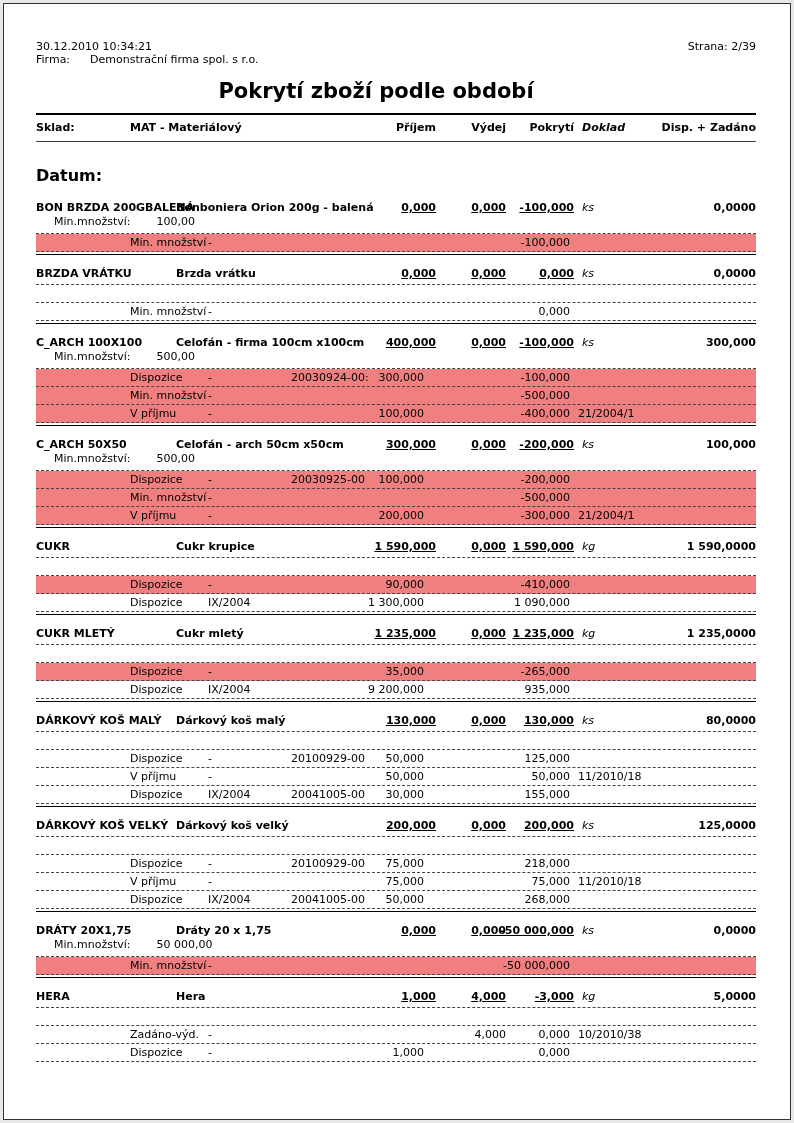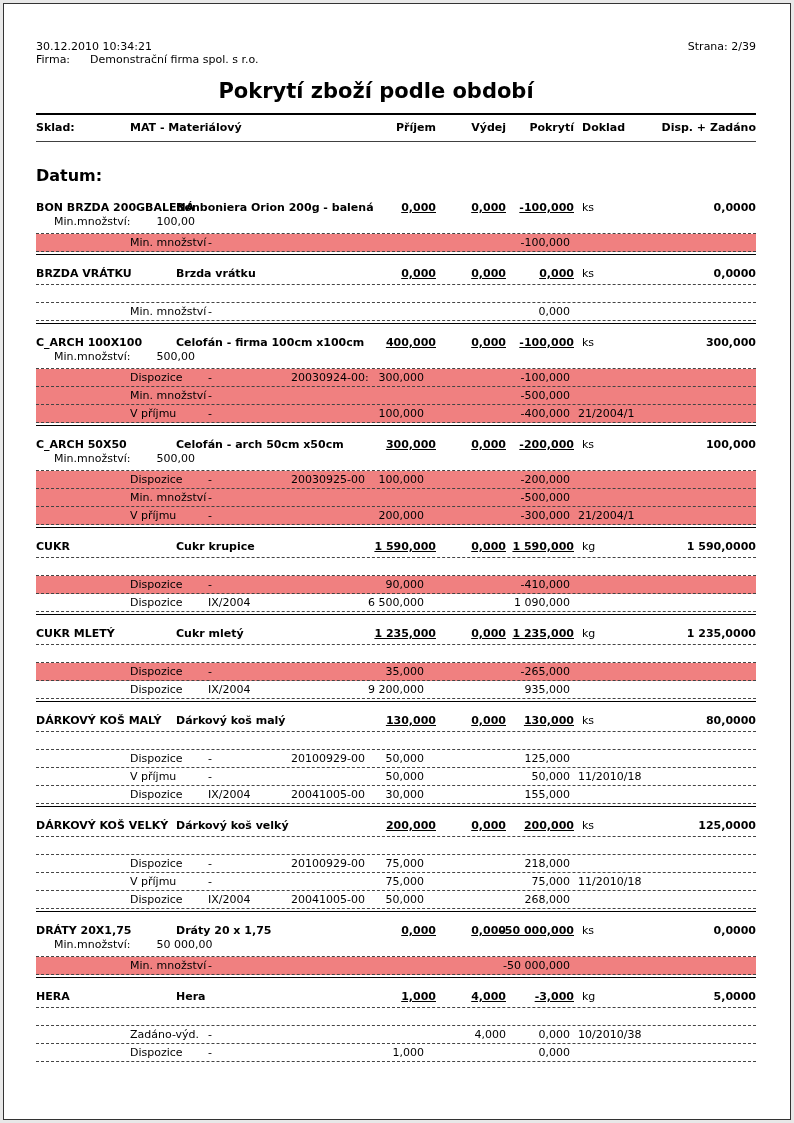--- a/index.html
+++ b/index.html
@@ -32,21 +32,21 @@
   .head-row { grid-template-columns: 140px 192px 68px 70px 68px 60px 1fr; height: 14px; }
   .det-row  { grid-template-columns: 94px 78px 83px 80px 53px 82px 64px 1fr; height: 18px; border-bottom: 1px dashed #444; }
   .min-row  { height: 15px; display: flex; align-items: center; }
   .min-l { margin-left: 18px; }
   .min-v { margin-left: 26px; }
 
   .l { justify-self: start; }
   .r { justify-self: end; }
   .b { font-weight: bold; }
   .u { text-decoration: underline; }
-  .unit { padding-left: 8px; }
+  .unit { padding-left: 8px; font-style: italic; }
   .dok  { padding-left: 8px; }
 
   .sep-dashed { height: 5px; border-bottom: 1px dashed #444; }
   .sep-solid  { height: 3px; border-bottom: 1px solid #000; }
   .item-block { margin-bottom: 11px; }
   .item-block:last-child .sep-solid { display: none; }
 </style>
 </head>
 <body>
 
@@ -257,21 +257,21 @@
           <span class="r">90,000</span>
           <span class="r"></span>
           <span class="r">-410,000</span>
           <span class="l dok"></span>
         </div>
         <div class="grid det-row">
           <span class="l"></span>
           <span class="l">Dispozice</span>
           <span class="l">IX/2004</span>
           <span class="l"></span>
-          <span class="r">6 500,000</span>
+          <span class="r">1 300,000</span>
           <span class="r"></span>
           <span class="r">1 090,000</span>
           <span class="l dok"></span>
         </div>
         <div class="sep-solid"></div>
       </div>
       <div class="item-block">
         <div class="grid head-row">
           <span class="l b">CUKR MLETÝ</span>
           <span class="l b">Cukr mletý</span>

